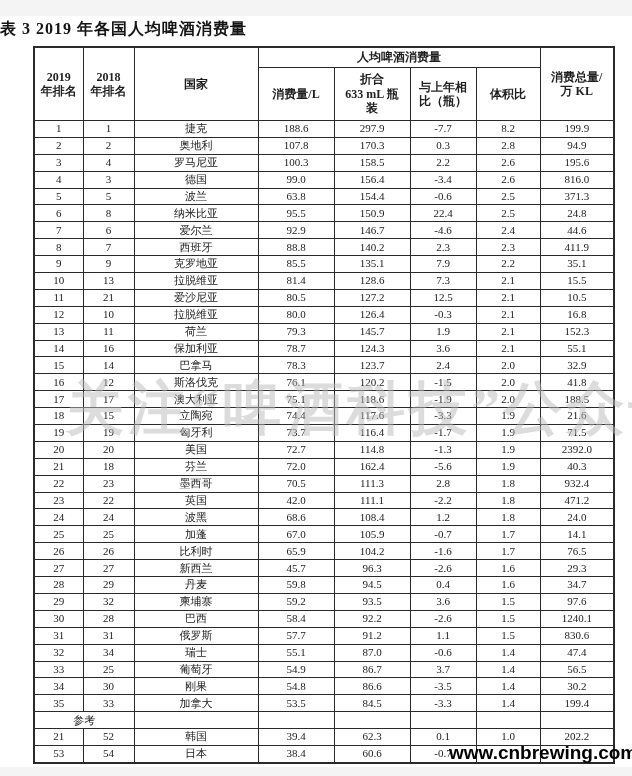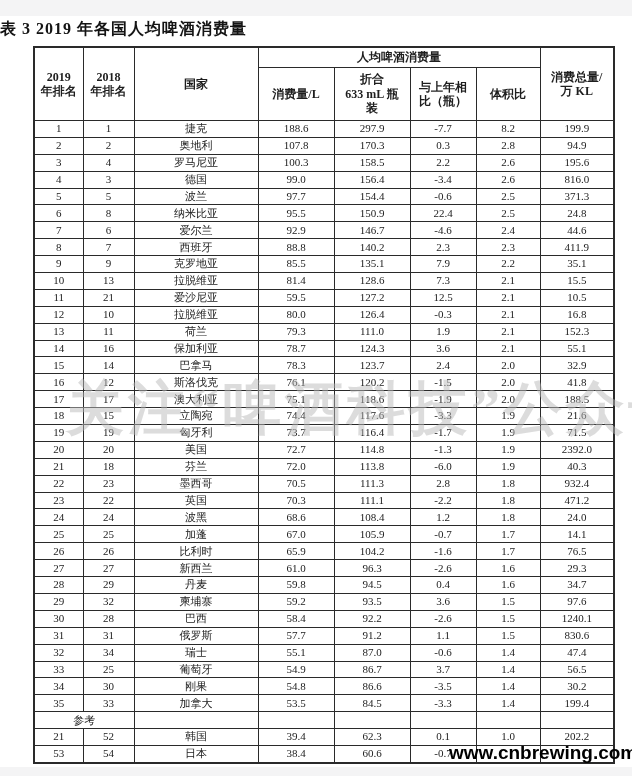--- a/index.html
+++ b/index.html
@@ -150,21 +150,21 @@
         <td>99.0</td>
         <td>156.4</td>
         <td>-3.4</td>
         <td>2.6</td>
         <td>816.0</td>
       </tr>
       <tr>
         <td>5</td>
         <td>5</td>
         <td>波兰</td>
-        <td>97.7</td>
+        <td>63.8</td>
         <td>154.4</td>
         <td>-0.6</td>
         <td>2.5</td>
         <td>371.3</td>
       </tr>
       <tr>
         <td>6</td>
         <td>8</td>
         <td>纳米比亚</td>
         <td>95.5</td>
@@ -210,42 +210,42 @@
         <td>81.4</td>
         <td>128.6</td>
         <td>7.3</td>
         <td>2.1</td>
         <td>15.5</td>
       </tr>
       <tr>
         <td>11</td>
         <td>21</td>
         <td>爱沙尼亚</td>
-        <td>59.5</td>
+        <td>80.5</td>
         <td>127.2</td>
         <td>12.5</td>
         <td>2.1</td>
         <td>10.5</td>
       </tr>
       <tr>
         <td>12</td>
         <td>10</td>
         <td>拉脱维亚</td>
         <td>80.0</td>
         <td>126.4</td>
         <td>-0.3</td>
         <td>2.1</td>
         <td>16.8</td>
       </tr>
       <tr>
         <td>13</td>
         <td>11</td>
         <td>荷兰</td>
         <td>79.3</td>
-        <td>111.0</td>
+        <td>145.7</td>
         <td>1.9</td>
         <td>2.1</td>
         <td>152.3</td>
       </tr>
       <tr>
         <td>14</td>
         <td>16</td>
         <td>保加利亚</td>
         <td>78.7</td>
         <td>124.3</td>
@@ -311,40 +311,40 @@
         <td>114.8</td>
         <td>-1.3</td>
         <td>1.9</td>
         <td>2392.0</td>
       </tr>
       <tr>
         <td>21</td>
         <td>18</td>
         <td>芬兰</td>
         <td>72.0</td>
-        <td>113.8</td>
-        <td>-6.0</td>
+        <td>162.4</td>
+        <td>-5.6</td>
         <td>1.9</td>
         <td>40.3</td>
       </tr>
       <tr>
         <td>22</td>
         <td>23</td>
         <td>墨西哥</td>
         <td>70.5</td>
         <td>111.3</td>
         <td>2.8</td>
         <td>1.8</td>
         <td>932.4</td>
       </tr>
       <tr>
         <td>23</td>
         <td>22</td>
         <td>英国</td>
-        <td>70.3</td>
+        <td>42.0</td>
         <td>111.1</td>
         <td>-2.2</td>
         <td>1.8</td>
         <td>471.2</td>
       </tr>
       <tr>
         <td>24</td>
         <td>24</td>
         <td>波黑</td>
         <td>68.6</td>
@@ -370,21 +370,21 @@
         <td>65.9</td>
         <td>104.2</td>
         <td>-1.6</td>
         <td>1.7</td>
         <td>76.5</td>
       </tr>
       <tr>
         <td>27</td>
         <td>27</td>
         <td>新西兰</td>
-        <td>61.0</td>
+        <td>45.7</td>
         <td>96.3</td>
         <td>-2.6</td>
         <td>1.6</td>
         <td>29.3</td>
       </tr>
       <tr>
         <td>28</td>
         <td>29</td>
         <td>丹麦</td>
         <td>59.8</td>

